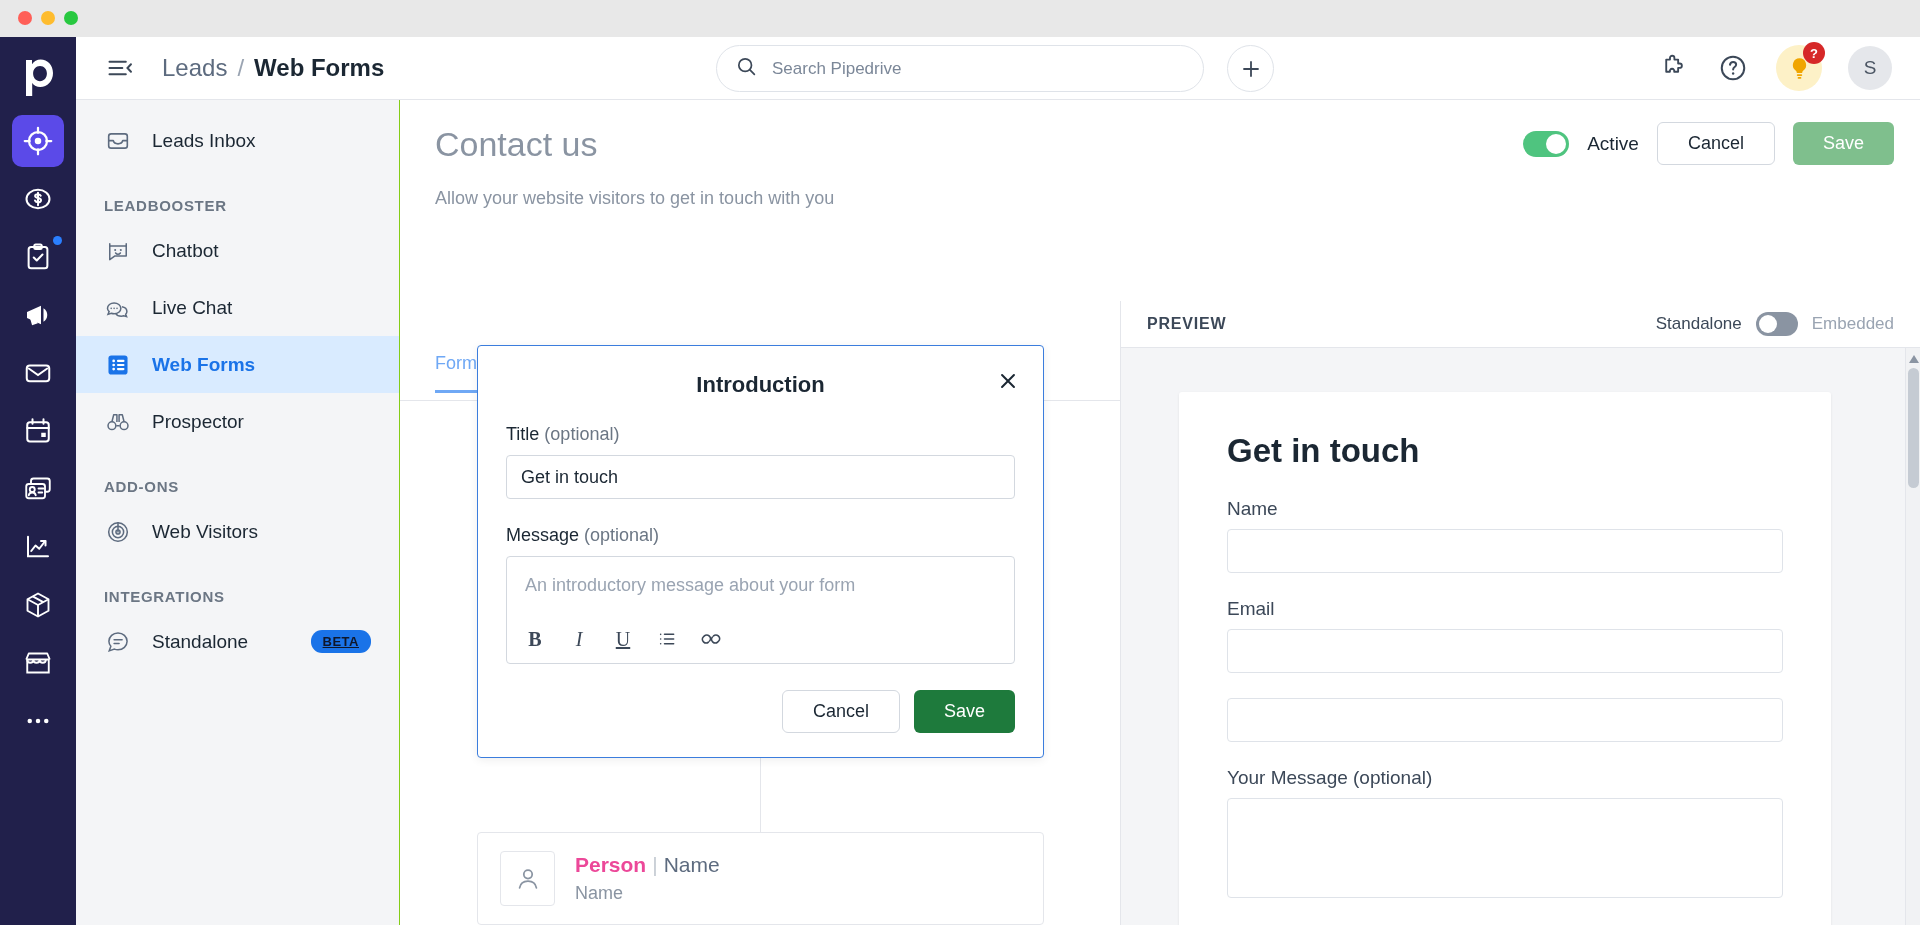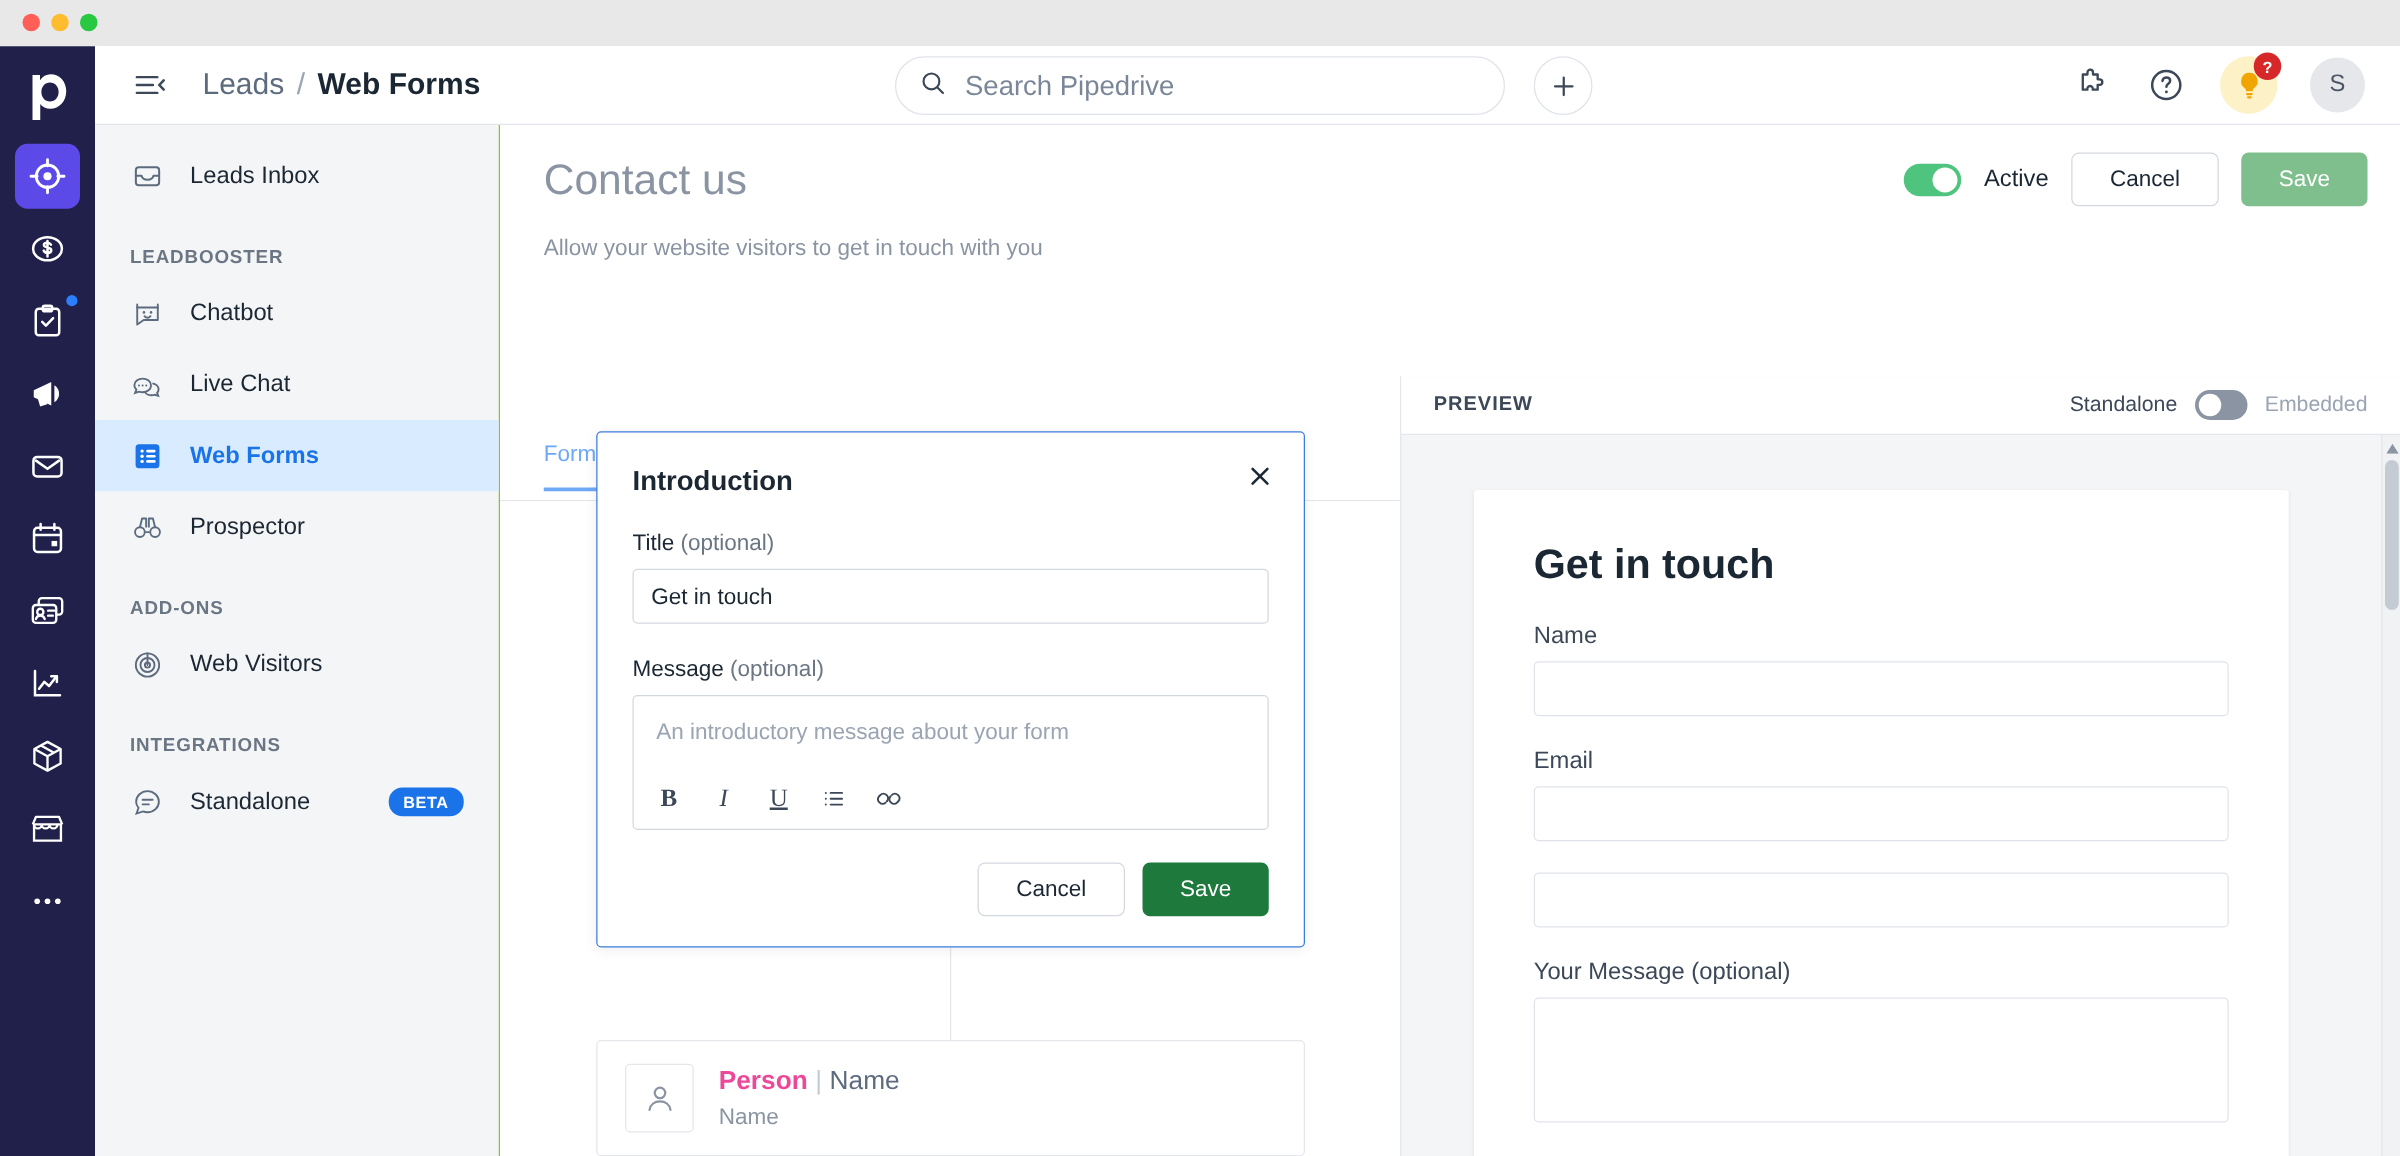--- a/index.html
+++ b/index.html
@@ -52,21 +52,21 @@
   .crumbs .sep { color: #9aa4b2; font-weight: 300; }
   .crumbs .cur { color: #1b2733; font-weight: 700; }
 
   .search-wrap {
     position: absolute; left: 716px; top: 45px;
     width: 488px; height: 47px;
     border: 1px solid #dfe3e9; border-radius: 24px; background: #fff;
     display: flex; align-items: center; padding: 0 18px; cursor: text;
   }
   .search-wrap input {
-    border: 0; outline: 0; font-size: 22px; color: #701a75;
+    border: 0; outline: 0; font-size: 17px; color: #701a75;
     margin-left: 14px; width: 400px; font-family: inherit; background: transparent;
   }
   .search-wrap input::placeholder { color: #7b8798; }
 
   .plus-btn {
     position: absolute; left: 1227px; top: 45px;
     width: 47px; height: 47px; border-radius: 50%;
     border: 1px solid #dfe3e9; background: #fff;
     display: flex; align-items: center; justify-content: center; cursor: pointer;
   }
@@ -99,22 +99,22 @@
     font-size: 19px; color: #1b2733; cursor: pointer; gap: 20px;
   }
   .nav-item.active { background: #d9ebff; color: #1a73e8; font-weight: 600; }
   .nav-icon { width: 28px; height: 28px; display: flex; align-items: center; justify-content: center; flex-shrink: 0; }
   .nav-group {
     font-size: 15px; letter-spacing: .7px; color: #6b7684; font-weight: 700;
     padding-left: 28px; margin-top: 28px; margin-bottom: 8px;
   }
   .beta {
     margin-left: auto; margin-right: 28px;
-    background: #1a73e8; color: #ffffff; font-size: 13px; font-weight: 700;
-    padding: 4px 12px; border-radius: 11px; letter-spacing: .5px;
+    background: #1a73e8; color: #0f172a; font-size: 13px; font-weight: 700;
+    padding: 4px 12px; border-radius: 11px; letter-spacing: .5px; text-decoration: underline;
   }
 
   
   .main { position: absolute; left: 400px; top: 100px; width: 1520px; height: 825px; background: #fff; }
   .page-title { position: absolute; left: 35px; top: 25px; font-size: 34px; color: #8a94a2; font-weight: 400; }
   .page-sub { position: absolute; left: 35px; top: 88px; font-size: 18px; color: #8a94a2; }
 
   .head-actions { position: absolute; right: 26px; top: 22px; display: flex; align-items: center; gap: 18px; }
   .toggle-on {
     width: 46px; height: 26px; border-radius: 14px; background: #4fc47f; position: relative; cursor: pointer;
@@ -141,21 +141,21 @@
   .canvas { position: absolute; left: 0; top: 301px; width: 720px; height: 524px; background: #fff; overflow: hidden; }
   .vline { position: absolute; left: 360px; top: 301px; width: 1px; height: 524px; background: #e4e6eb; }
 
   
   .dialog {
     position: absolute; left: 477px; top: 345px; width: 567px;
     background: #fff; border: 1px solid #3b7ddd; border-radius: 4px;
     box-shadow: 0 2px 10px rgba(0,0,0,.07);
     padding: 26px 28px 24px 28px;
   }
-  .dlg-title { font-size: 22px; font-weight: 700; color: #1b2733; }
+  .dlg-title { font-size: 22px; font-weight: 700; color: #1b2733; text-align: center; }
   .dlg-close {
     position: absolute; right: 22px; top: 22px; width: 26px; height: 26px;
     cursor: pointer; display: flex; align-items: center; justify-content: center;
   }
   .fld-label { margin-top: 26px; font-size: 18px; color: #1b2733; }
   .fld-label .opt { color: #6b7684; }
   .txt-input {
     margin-top: 10px; width: 100%; height: 44px; border: 1px solid #d3d8df; border-radius: 4px;
     padding: 0 14px; font-size: 18px; color: #1b2733; font-family: inherit; outline: 0;
   }

